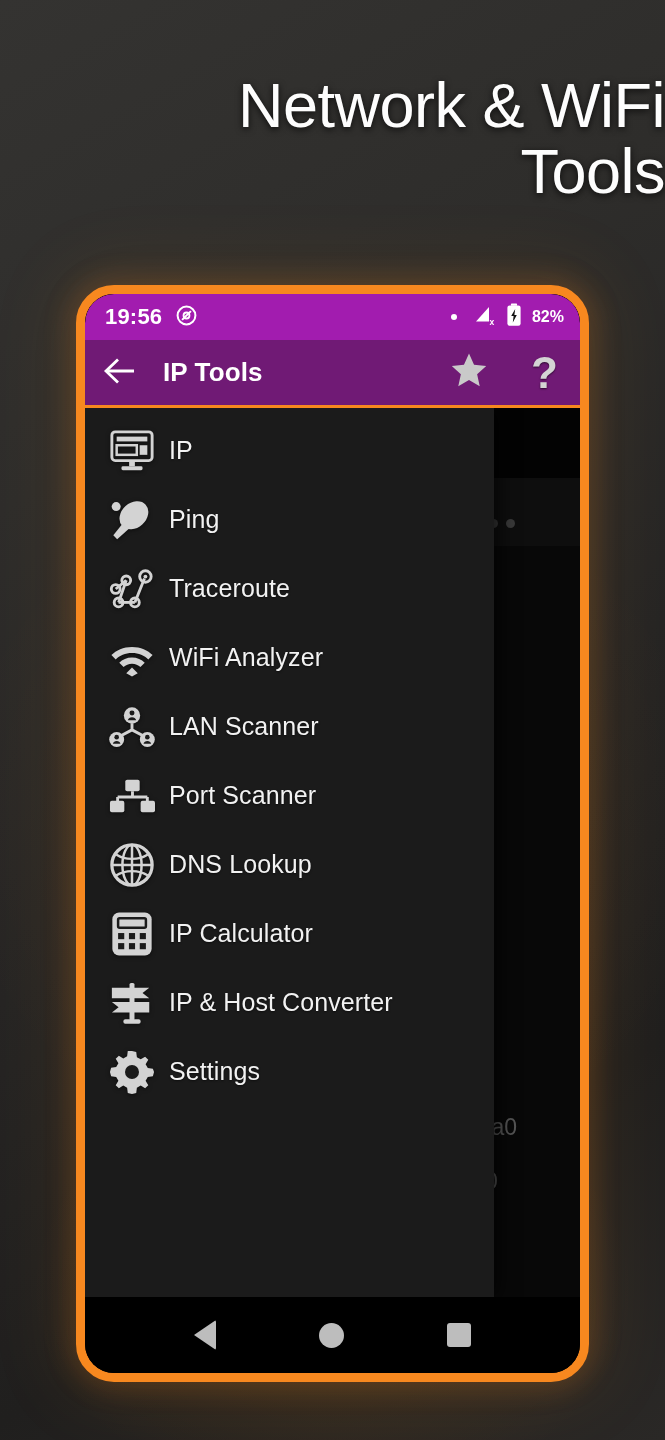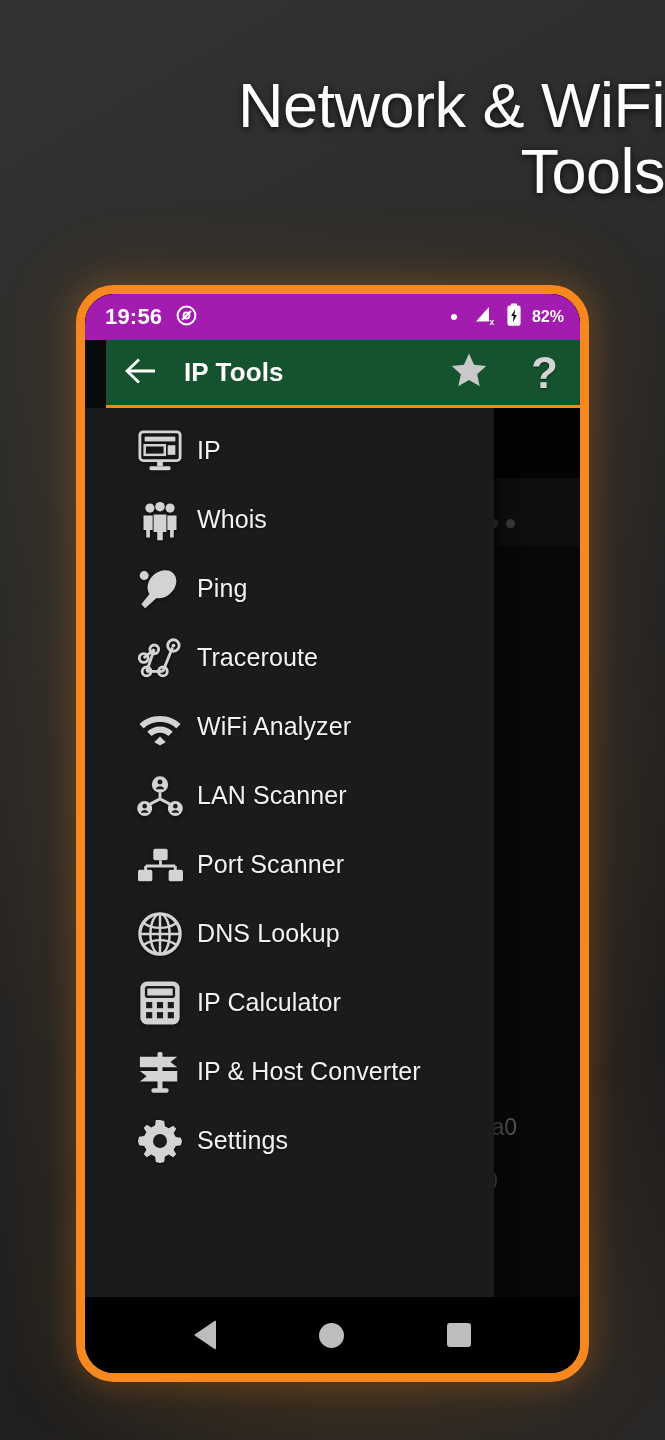--- a/index.html
+++ b/index.html
@@ -90,28 +90,27 @@
     width: 6px; height: 6px; border-radius: 50%;
     background: #fff; margin-right: 9px;
   }
   .status-pct { font-size: 16px; font-weight: bold; margin-left: 2px; }
   .si { display: block; }
 
   
   .app-bar {
     height: 68px;
     flex: 0 0 68px;
-    background: #14532d;
+    background: #701a75;
     border-bottom: 3px solid #F7881F;
     display: flex;
     align-items: center;
     padding: 0 22px 0 18px;
     position: relative;
     z-index: 4;
-    margin-left: 21px;
   }
   .app-bar-title {
     color: #ffffff;
     font-size: 26px;
     font-weight: bold;
     margin-left: 26px;
     letter-spacing: 0.1px;
   }
   .app-bar-actions {
     margin-left: auto;
@@ -184,21 +183,20 @@
     padding-top: 8px;
     overflow: hidden;
   }
 
   .drawer-item {
     height: 69px;
     display: flex;
     align-items: center;
     padding-left: 20px;
     cursor: pointer;
-    margin-left: 28px;
   }
   .drawer-icon {
     width: 54px;
     height: 54px;
     flex: 0 0 54px;
     display: flex;
     align-items: center;
     justify-content: center;
   }
   .drawer-icon svg { display: block; filter: drop-shadow(0 1px 2px rgba(0,0,0,0.55)); }
@@ -322,33 +320,20 @@
               <rect x="8" y="9" width="32" height="5" fill="#d3d3d3"></rect>
               <rect x="8" y="18" width="21" height="10" fill="none" stroke="#d3d3d3" stroke-width="2.6"></rect>
               <rect x="32" y="18" width="8" height="10" fill="#d3d3d3"></rect>
               <rect x="21" y="34" width="6" height="6" fill="#d3d3d3"></rect>
               <rect x="13" y="40" width="22" height="4" rx="1.5" fill="#d3d3d3"></rect>
             </svg>
           </span>
           <span class="drawer-label">IP</span>
         </div>
 
-        <div class="drawer-item">
-          <span class="drawer-icon">
-            <svg width="44" height="44" viewBox="0 0 48 48">
-              <circle cx="13" cy="11" r="5" fill="#d3d3d3"></circle>
-              <circle cx="24" cy="9.5" r="5.2" fill="#d3d3d3"></circle>
-              <circle cx="35" cy="11" r="5" fill="#d3d3d3"></circle>
-              <path d="M6 19 h10 v16 h-3 v8 h-4 v-8 h-3 Z" fill="#d3d3d3"></path>
-              <path d="M32 19 h10 v16 h-3 v8 h-4 v-8 h-3 Z" fill="#d3d3d3"></path>
-              <path d="M17 18 h14 v19 h-4 v9 h-6 v-9 h-4 Z" fill="#d3d3d3"></path>
-            </svg>
-          </span>
-          <span class="drawer-label">Whois</span>
-        </div>
 
         <div class="drawer-item">
           <span class="drawer-icon">
             <svg width="46" height="46" viewBox="0 0 48 48">
               <circle cx="7.5" cy="10" r="4.7" fill="#d3d3d3"></circle>
               <ellipse cx="26" cy="19" rx="16.5" ry="13" transform="rotate(-42 26 19)" fill="#d3d3d3"></ellipse>
               <path d="M14.5 27.5 L4.5 40 L8.5 44 L20.5 33.5 Z" fill="#d3d3d3"></path>
             </svg>
           </span>
           <span class="drawer-label">Ping</span>

